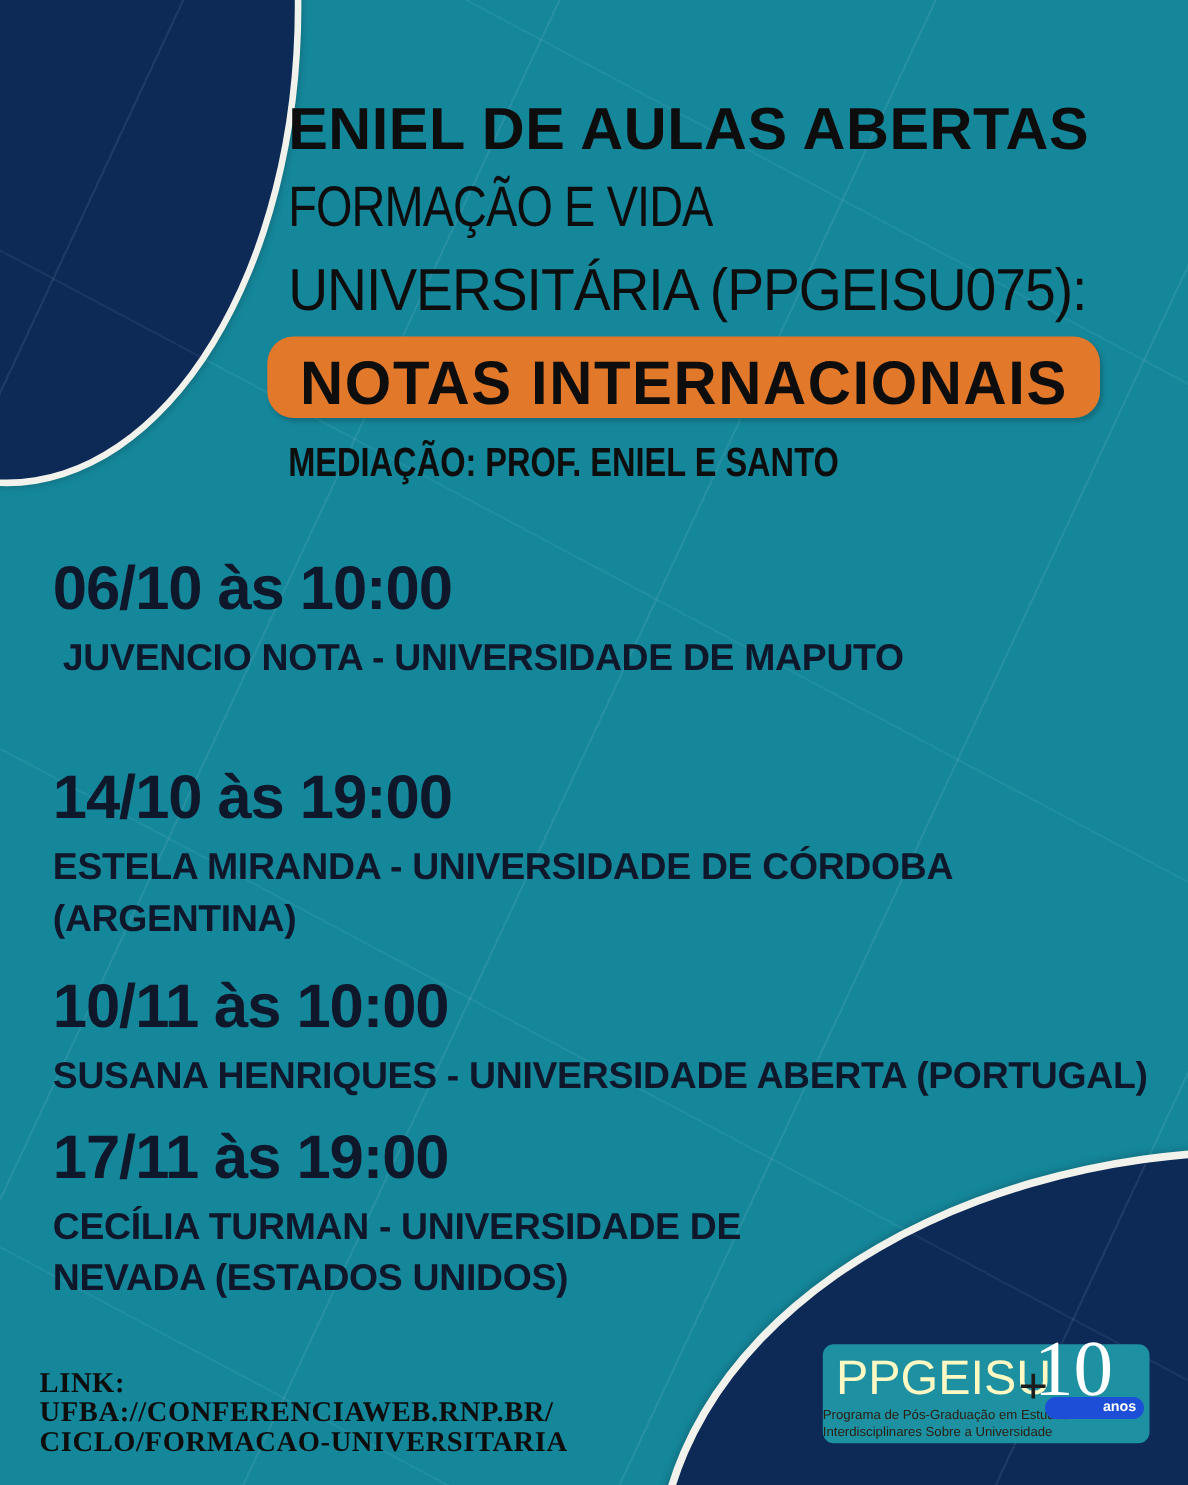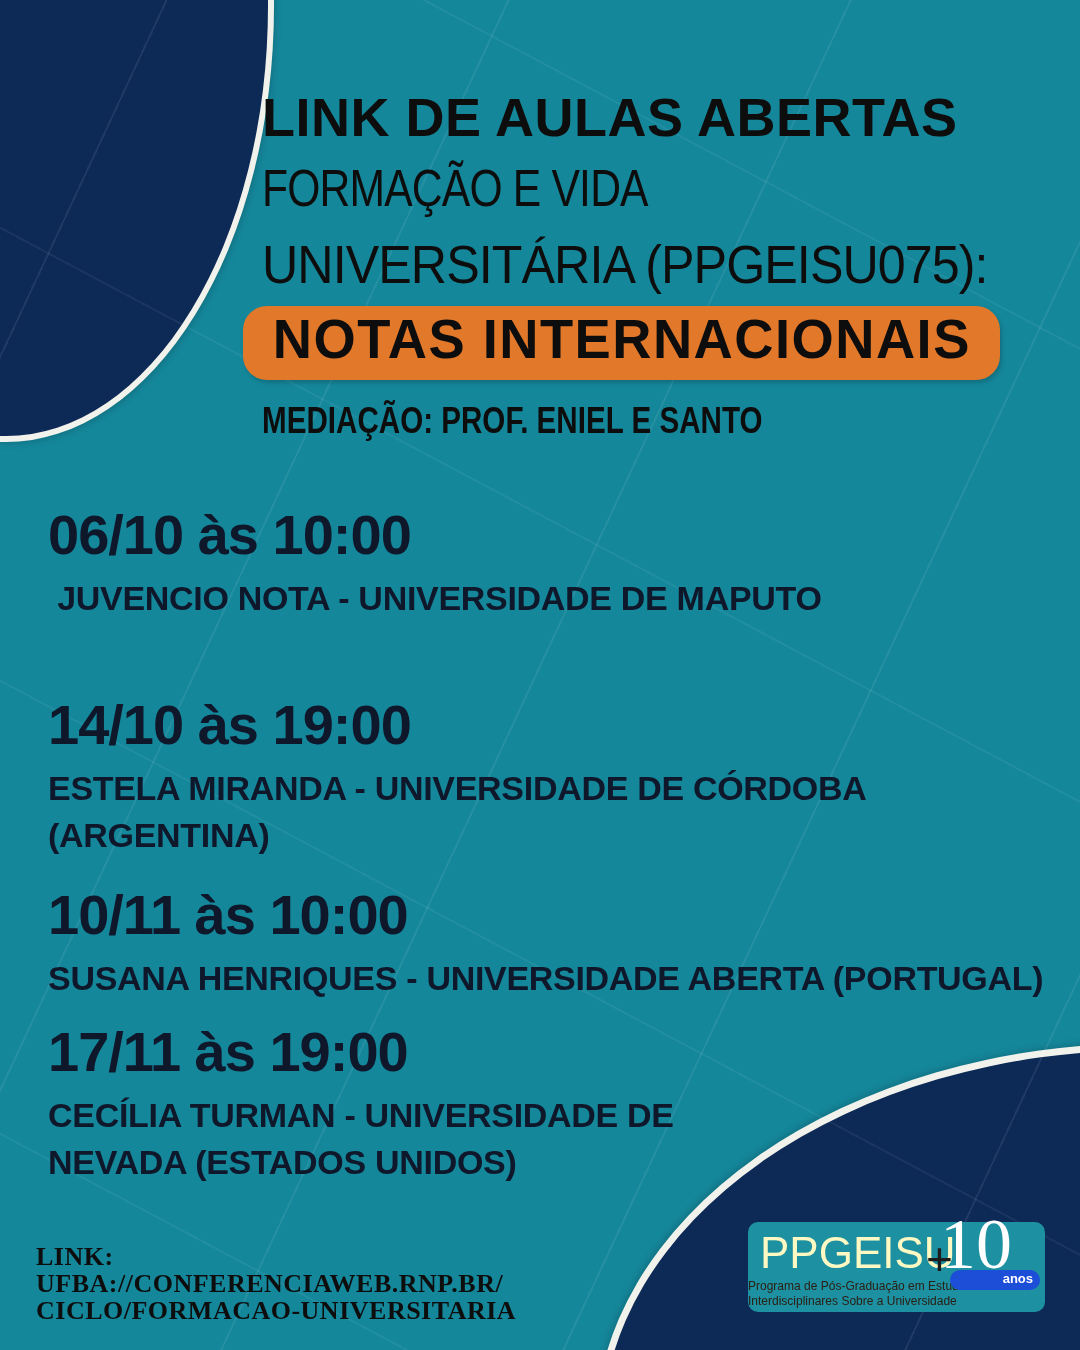--- a/index.html
+++ b/index.html
@@ -19,21 +19,21 @@
   .shape-bottomright{position:absolute;left:595px;top:1043px;width:1090px;height:764px;
     background:#0D2A57;border:7px solid #F2F2EC;border-radius:50%;z-index:2;
     box-shadow:-2px -2px 6px rgba(0,0,0,.15);}
 
   .title{position:absolute;left:262px;color:#0d0d0d;z-index:4;white-space:nowrap;}
   .t1{top:86px;font-size:54px;font-weight:900;letter-spacing:.5px;}
   .t2{top:158px;font-size:52px;font-weight:400;transform:scaleX(.82);transform-origin:left top;letter-spacing:-1px;}
   .t3{top:233px;font-size:54px;font-weight:400;transform:scaleX(.93);transform-origin:left top;letter-spacing:-1px;}
 
   .pill{position:absolute;left:243px;top:306px;width:757px;height:74px;background:#E2782A;
-    border-radius:24px;z-index:4;display:flex;align-items:flex-start;justify-content:center;
+    border-radius:24px;z-index:4;display:flex;align-items:flex-end;justify-content:center;
     box-shadow:2px 3px 4px rgba(0,0,0,.18);}
   .pill span{font-size:56px;font-weight:900;color:#0d0d0d;letter-spacing:1.5px;transform:scaleX(.97);white-space:nowrap;}
 
   .mediation{position:absolute;left:262px;top:400px;font-size:37px;font-weight:800;color:#0d0d0d;
     transform:scaleX(.8);transform-origin:left top;z-index:4;white-space:nowrap;}
 
   .session{position:absolute;left:48px;z-index:4;color:#0f172a;}
   .session .dt{font-size:56px;font-weight:800;line-height:60px;margin-bottom:10px;white-space:nowrap;letter-spacing:-1px;}
   .session .sp{font-size:34px;font-weight:700;line-height:47px;white-space:pre-wrap;letter-spacing:-.3px;}
 
@@ -53,21 +53,21 @@
     color:#2B2014;line-height:15px;}
 </style>
 </head>
 <body>
 
 <div class="poster">
   <div class="shape-topleft"></div>
   <div class="shape-bottomright"></div>
   <div class="texture"></div>
 
-  <div class="title t1">LINK DE AULAS ABERTAS</div>
+  <div class="title t1">ENIEL DE AULAS ABERTAS</div>
   <div class="title t2">FORMAÇÃO E VIDA</div>
   <div class="title t3">UNIVERSITÁRIA (PPGEISU075):</div>
 
   <div class="pill">
     <span>NOTAS INTERNACIONAIS</span>
   </div>
 
   <div class="mediation">MEDIAÇÃO: PROF. ENIEL E SANTO</div>
 
   <div class="session" style="top:505px">

